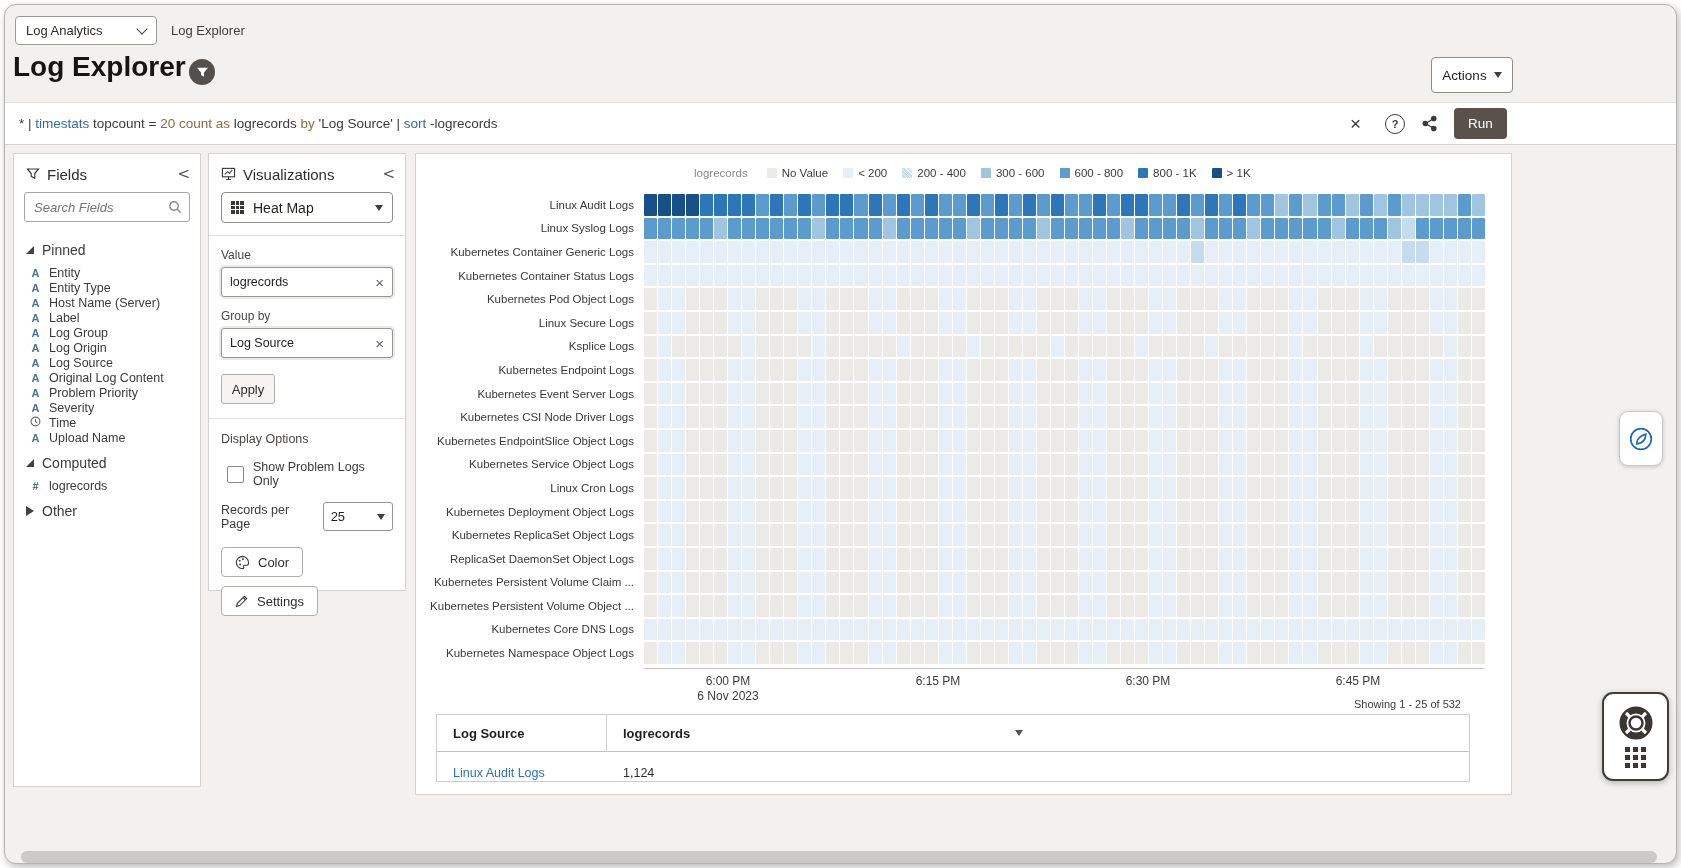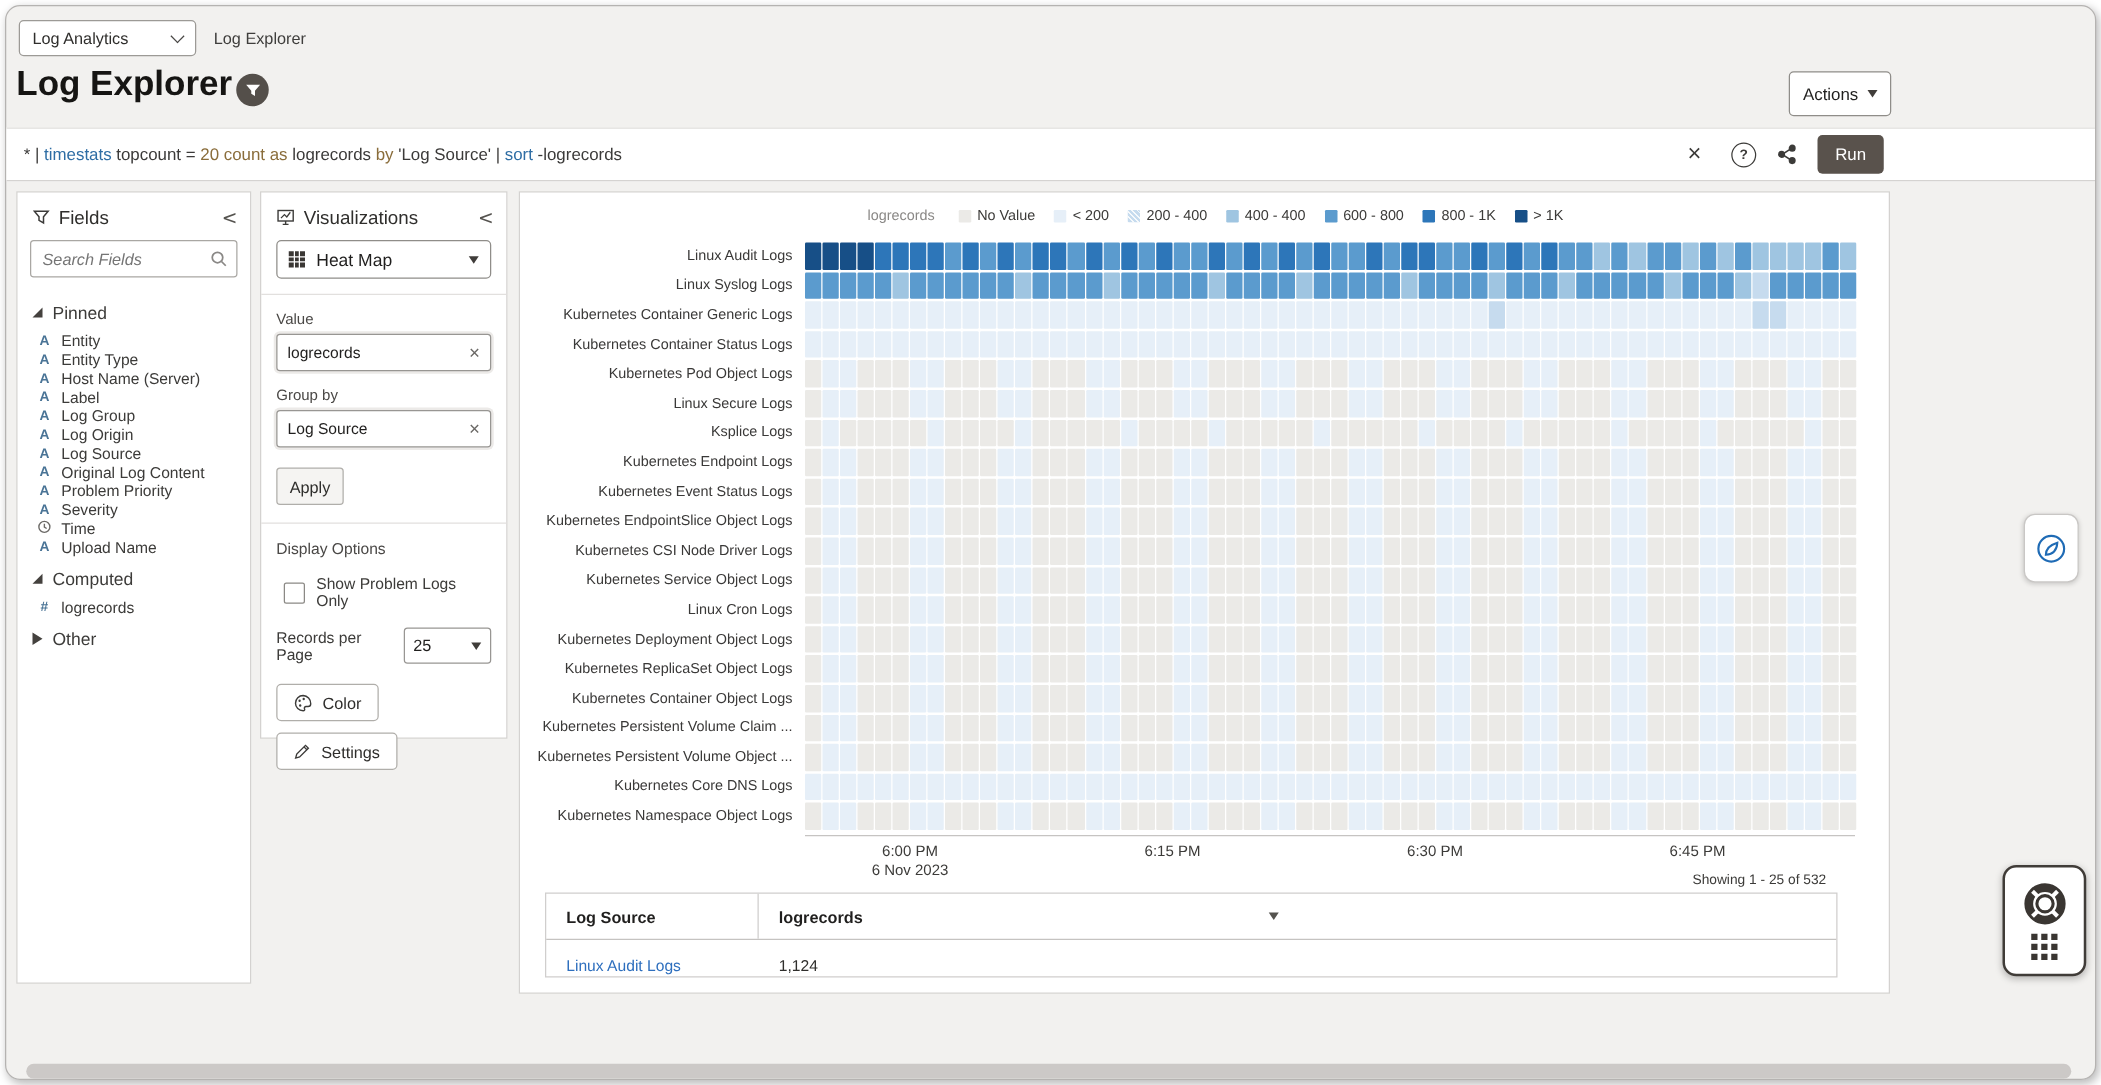--- a/index.html
+++ b/index.html
@@ -310,21 +310,21 @@
         <div class="litem">
           <span class="swatch" style="background-color: rgb(230, 239, 248);"></span>
           <span>&lt; 200</span>
         </div>
         <div class="litem">
           <span class="swatch hatch" style="background-color: rgb(198, 219, 238);"></span>
           <span>200 - 400</span>
         </div>
         <div class="litem">
           <span class="swatch" style="background-color: rgb(159, 197, 225);"></span>
-          <span>400 - 400</span>
+          <span>300 - 600</span>
         </div>
         <div class="litem">
           <span class="swatch" style="background-color: rgb(91, 155, 206);"></span>
           <span>600 - 800</span>
         </div>
         <div class="litem">
           <span class="swatch" style="background-color: rgb(45, 118, 185);"></span>
           <span>800 - 1K</span>
         </div>
         <div class="litem">
@@ -847,21 +847,86 @@
             <span class="hm-cell" style="background-color: rgb(235, 234, 231);"></span>
             <span class="hm-cell" style="background-color: rgb(235, 234, 231);"></span>
             <span class="hm-cell" style="background-color: rgb(235, 234, 231);"></span>
             <span class="hm-cell" style="background-color: rgb(230, 239, 248);"></span>
             <span class="hm-cell" style="background-color: rgb(230, 239, 248);"></span>
             <span class="hm-cell" style="background-color: rgb(235, 234, 231);"></span>
             <span class="hm-cell" style="background-color: rgb(235, 234, 231);"></span>
           </div>
         </div>
         <div class="hm-row">
-          <div class="hm-label">Kubernetes Event Status Logs</div>
+          <div class="hm-label">Kubernetes Event Server Logs</div>
+          <div class="hm-cells">
+            <span class="hm-cell" style="background-color: rgb(235, 234, 231);"></span>
+            <span class="hm-cell" style="background-color: rgb(230, 239, 248);"></span>
+            <span class="hm-cell" style="background-color: rgb(230, 239, 248);"></span>
+            <span class="hm-cell" style="background-color: rgb(235, 234, 231);"></span>
+            <span class="hm-cell" style="background-color: rgb(235, 234, 231);"></span>
+            <span class="hm-cell" style="background-color: rgb(235, 234, 231);"></span>
+            <span class="hm-cell" style="background-color: rgb(230, 239, 248);"></span>
+            <span class="hm-cell" style="background-color: rgb(230, 239, 248);"></span>
+            <span class="hm-cell" style="background-color: rgb(235, 234, 231);"></span>
+            <span class="hm-cell" style="background-color: rgb(235, 234, 231);"></span>
+            <span class="hm-cell" style="background-color: rgb(235, 234, 231);"></span>
+            <span class="hm-cell" style="background-color: rgb(230, 239, 248);"></span>
+            <span class="hm-cell" style="background-color: rgb(230, 239, 248);"></span>
+            <span class="hm-cell" style="background-color: rgb(235, 234, 231);"></span>
+            <span class="hm-cell" style="background-color: rgb(235, 234, 231);"></span>
+            <span class="hm-cell" style="background-color: rgb(235, 234, 231);"></span>
+            <span class="hm-cell" style="background-color: rgb(230, 239, 248);"></span>
+            <span class="hm-cell" style="background-color: rgb(230, 239, 248);"></span>
+            <span class="hm-cell" style="background-color: rgb(235, 234, 231);"></span>
+            <span class="hm-cell" style="background-color: rgb(235, 234, 231);"></span>
+            <span class="hm-cell" style="background-color: rgb(235, 234, 231);"></span>
+            <span class="hm-cell" style="background-color: rgb(230, 239, 248);"></span>
+            <span class="hm-cell" style="background-color: rgb(230, 239, 248);"></span>
+            <span class="hm-cell" style="background-color: rgb(235, 234, 231);"></span>
+            <span class="hm-cell" style="background-color: rgb(235, 234, 231);"></span>
+            <span class="hm-cell" style="background-color: rgb(235, 234, 231);"></span>
+            <span class="hm-cell" style="background-color: rgb(230, 239, 248);"></span>
+            <span class="hm-cell" style="background-color: rgb(230, 239, 248);"></span>
+            <span class="hm-cell" style="background-color: rgb(235, 234, 231);"></span>
+            <span class="hm-cell" style="background-color: rgb(235, 234, 231);"></span>
+            <span class="hm-cell" style="background-color: rgb(235, 234, 231);"></span>
+            <span class="hm-cell" style="background-color: rgb(230, 239, 248);"></span>
+            <span class="hm-cell" style="background-color: rgb(230, 239, 248);"></span>
+            <span class="hm-cell" style="background-color: rgb(235, 234, 231);"></span>
+            <span class="hm-cell" style="background-color: rgb(235, 234, 231);"></span>
+            <span class="hm-cell" style="background-color: rgb(235, 234, 231);"></span>
+            <span class="hm-cell" style="background-color: rgb(230, 239, 248);"></span>
+            <span class="hm-cell" style="background-color: rgb(230, 239, 248);"></span>
+            <span class="hm-cell" style="background-color: rgb(235, 234, 231);"></span>
+            <span class="hm-cell" style="background-color: rgb(235, 234, 231);"></span>
+            <span class="hm-cell" style="background-color: rgb(235, 234, 231);"></span>
+            <span class="hm-cell" style="background-color: rgb(230, 239, 248);"></span>
+            <span class="hm-cell" style="background-color: rgb(230, 239, 248);"></span>
+            <span class="hm-cell" style="background-color: rgb(235, 234, 231);"></span>
+            <span class="hm-cell" style="background-color: rgb(235, 234, 231);"></span>
+            <span class="hm-cell" style="background-color: rgb(235, 234, 231);"></span>
+            <span class="hm-cell" style="background-color: rgb(230, 239, 248);"></span>
+            <span class="hm-cell" style="background-color: rgb(230, 239, 248);"></span>
+            <span class="hm-cell" style="background-color: rgb(235, 234, 231);"></span>
+            <span class="hm-cell" style="background-color: rgb(235, 234, 231);"></span>
+            <span class="hm-cell" style="background-color: rgb(235, 234, 231);"></span>
+            <span class="hm-cell" style="background-color: rgb(230, 239, 248);"></span>
+            <span class="hm-cell" style="background-color: rgb(230, 239, 248);"></span>
+            <span class="hm-cell" style="background-color: rgb(235, 234, 231);"></span>
+            <span class="hm-cell" style="background-color: rgb(235, 234, 231);"></span>
+            <span class="hm-cell" style="background-color: rgb(235, 234, 231);"></span>
+            <span class="hm-cell" style="background-color: rgb(230, 239, 248);"></span>
+            <span class="hm-cell" style="background-color: rgb(230, 239, 248);"></span>
+            <span class="hm-cell" style="background-color: rgb(235, 234, 231);"></span>
+            <span class="hm-cell" style="background-color: rgb(235, 234, 231);"></span>
+          </div>
+        </div>
+        <div class="hm-row">
+          <div class="hm-label">Kubernetes CSI Node Driver Logs</div>
           <div class="hm-cells">
             <span class="hm-cell" style="background-color: rgb(235, 234, 231);"></span>
             <span class="hm-cell" style="background-color: rgb(230, 239, 248);"></span>
             <span class="hm-cell" style="background-color: rgb(230, 239, 248);"></span>
             <span class="hm-cell" style="background-color: rgb(235, 234, 231);"></span>
             <span class="hm-cell" style="background-color: rgb(235, 234, 231);"></span>
             <span class="hm-cell" style="background-color: rgb(235, 234, 231);"></span>
             <span class="hm-cell" style="background-color: rgb(230, 239, 248);"></span>
             <span class="hm-cell" style="background-color: rgb(230, 239, 248);"></span>
             <span class="hm-cell" style="background-color: rgb(235, 234, 231);"></span>
@@ -977,85 +1042,20 @@
             <span class="hm-cell" style="background-color: rgb(235, 234, 231);"></span>
             <span class="hm-cell" style="background-color: rgb(235, 234, 231);"></span>
             <span class="hm-cell" style="background-color: rgb(235, 234, 231);"></span>
             <span class="hm-cell" style="background-color: rgb(230, 239, 248);"></span>
             <span class="hm-cell" style="background-color: rgb(230, 239, 248);"></span>
             <span class="hm-cell" style="background-color: rgb(235, 234, 231);"></span>
             <span class="hm-cell" style="background-color: rgb(235, 234, 231);"></span>
           </div>
         </div>
         <div class="hm-row">
-          <div class="hm-label">Kubernetes CSI Node Driver Logs</div>
-          <div class="hm-cells">
-            <span class="hm-cell" style="background-color: rgb(235, 234, 231);"></span>
-            <span class="hm-cell" style="background-color: rgb(230, 239, 248);"></span>
-            <span class="hm-cell" style="background-color: rgb(230, 239, 248);"></span>
-            <span class="hm-cell" style="background-color: rgb(235, 234, 231);"></span>
-            <span class="hm-cell" style="background-color: rgb(235, 234, 231);"></span>
-            <span class="hm-cell" style="background-color: rgb(235, 234, 231);"></span>
-            <span class="hm-cell" style="background-color: rgb(230, 239, 248);"></span>
-            <span class="hm-cell" style="background-color: rgb(230, 239, 248);"></span>
-            <span class="hm-cell" style="background-color: rgb(235, 234, 231);"></span>
-            <span class="hm-cell" style="background-color: rgb(235, 234, 231);"></span>
-            <span class="hm-cell" style="background-color: rgb(235, 234, 231);"></span>
-            <span class="hm-cell" style="background-color: rgb(230, 239, 248);"></span>
-            <span class="hm-cell" style="background-color: rgb(230, 239, 248);"></span>
-            <span class="hm-cell" style="background-color: rgb(235, 234, 231);"></span>
-            <span class="hm-cell" style="background-color: rgb(235, 234, 231);"></span>
-            <span class="hm-cell" style="background-color: rgb(235, 234, 231);"></span>
-            <span class="hm-cell" style="background-color: rgb(230, 239, 248);"></span>
-            <span class="hm-cell" style="background-color: rgb(230, 239, 248);"></span>
-            <span class="hm-cell" style="background-color: rgb(235, 234, 231);"></span>
-            <span class="hm-cell" style="background-color: rgb(235, 234, 231);"></span>
-            <span class="hm-cell" style="background-color: rgb(235, 234, 231);"></span>
-            <span class="hm-cell" style="background-color: rgb(230, 239, 248);"></span>
-            <span class="hm-cell" style="background-color: rgb(230, 239, 248);"></span>
-            <span class="hm-cell" style="background-color: rgb(235, 234, 231);"></span>
-            <span class="hm-cell" style="background-color: rgb(235, 234, 231);"></span>
-            <span class="hm-cell" style="background-color: rgb(235, 234, 231);"></span>
-            <span class="hm-cell" style="background-color: rgb(230, 239, 248);"></span>
-            <span class="hm-cell" style="background-color: rgb(230, 239, 248);"></span>
-            <span class="hm-cell" style="background-color: rgb(235, 234, 231);"></span>
-            <span class="hm-cell" style="background-color: rgb(235, 234, 231);"></span>
-            <span class="hm-cell" style="background-color: rgb(235, 234, 231);"></span>
-            <span class="hm-cell" style="background-color: rgb(230, 239, 248);"></span>
-            <span class="hm-cell" style="background-color: rgb(230, 239, 248);"></span>
-            <span class="hm-cell" style="background-color: rgb(235, 234, 231);"></span>
-            <span class="hm-cell" style="background-color: rgb(235, 234, 231);"></span>
-            <span class="hm-cell" style="background-color: rgb(235, 234, 231);"></span>
-            <span class="hm-cell" style="background-color: rgb(230, 239, 248);"></span>
-            <span class="hm-cell" style="background-color: rgb(230, 239, 248);"></span>
-            <span class="hm-cell" style="background-color: rgb(235, 234, 231);"></span>
-            <span class="hm-cell" style="background-color: rgb(235, 234, 231);"></span>
-            <span class="hm-cell" style="background-color: rgb(235, 234, 231);"></span>
-            <span class="hm-cell" style="background-color: rgb(230, 239, 248);"></span>
-            <span class="hm-cell" style="background-color: rgb(230, 239, 248);"></span>
-            <span class="hm-cell" style="background-color: rgb(235, 234, 231);"></span>
-            <span class="hm-cell" style="background-color: rgb(235, 234, 231);"></span>
-            <span class="hm-cell" style="background-color: rgb(235, 234, 231);"></span>
-            <span class="hm-cell" style="background-color: rgb(230, 239, 248);"></span>
-            <span class="hm-cell" style="background-color: rgb(230, 239, 248);"></span>
-            <span class="hm-cell" style="background-color: rgb(235, 234, 231);"></span>
-            <span class="hm-cell" style="background-color: rgb(235, 234, 231);"></span>
-            <span class="hm-cell" style="background-color: rgb(235, 234, 231);"></span>
-            <span class="hm-cell" style="background-color: rgb(230, 239, 248);"></span>
-            <span class="hm-cell" style="background-color: rgb(230, 239, 248);"></span>
-            <span class="hm-cell" style="background-color: rgb(235, 234, 231);"></span>
-            <span class="hm-cell" style="background-color: rgb(235, 234, 231);"></span>
-            <span class="hm-cell" style="background-color: rgb(235, 234, 231);"></span>
-            <span class="hm-cell" style="background-color: rgb(230, 239, 248);"></span>
-            <span class="hm-cell" style="background-color: rgb(230, 239, 248);"></span>
-            <span class="hm-cell" style="background-color: rgb(235, 234, 231);"></span>
-            <span class="hm-cell" style="background-color: rgb(235, 234, 231);"></span>
-          </div>
-        </div>
-        <div class="hm-row">
           <div class="hm-label">Kubernetes Service Object Logs</div>
           <div class="hm-cells">
             <span class="hm-cell" style="background-color: rgb(235, 234, 231);"></span>
             <span class="hm-cell" style="background-color: rgb(230, 239, 248);"></span>
             <span class="hm-cell" style="background-color: rgb(230, 239, 248);"></span>
             <span class="hm-cell" style="background-color: rgb(235, 234, 231);"></span>
             <span class="hm-cell" style="background-color: rgb(235, 234, 231);"></span>
             <span class="hm-cell" style="background-color: rgb(235, 234, 231);"></span>
             <span class="hm-cell" style="background-color: rgb(230, 239, 248);"></span>
             <span class="hm-cell" style="background-color: rgb(230, 239, 248);"></span>
@@ -1302,21 +1302,21 @@
             <span class="hm-cell" style="background-color: rgb(235, 234, 231);"></span>
             <span class="hm-cell" style="background-color: rgb(235, 234, 231);"></span>
             <span class="hm-cell" style="background-color: rgb(235, 234, 231);"></span>
             <span class="hm-cell" style="background-color: rgb(230, 239, 248);"></span>
             <span class="hm-cell" style="background-color: rgb(230, 239, 248);"></span>
             <span class="hm-cell" style="background-color: rgb(235, 234, 231);"></span>
             <span class="hm-cell" style="background-color: rgb(235, 234, 231);"></span>
           </div>
         </div>
         <div class="hm-row">
-          <div class="hm-label">Kubernetes Container Object Logs</div>
+          <div class="hm-label">ReplicaSet DaemonSet Object Logs</div>
           <div class="hm-cells">
             <span class="hm-cell" style="background-color: rgb(235, 234, 231);"></span>
             <span class="hm-cell" style="background-color: rgb(230, 239, 248);"></span>
             <span class="hm-cell" style="background-color: rgb(230, 239, 248);"></span>
             <span class="hm-cell" style="background-color: rgb(235, 234, 231);"></span>
             <span class="hm-cell" style="background-color: rgb(235, 234, 231);"></span>
             <span class="hm-cell" style="background-color: rgb(235, 234, 231);"></span>
             <span class="hm-cell" style="background-color: rgb(230, 239, 248);"></span>
             <span class="hm-cell" style="background-color: rgb(230, 239, 248);"></span>
             <span class="hm-cell" style="background-color: rgb(235, 234, 231);"></span>

